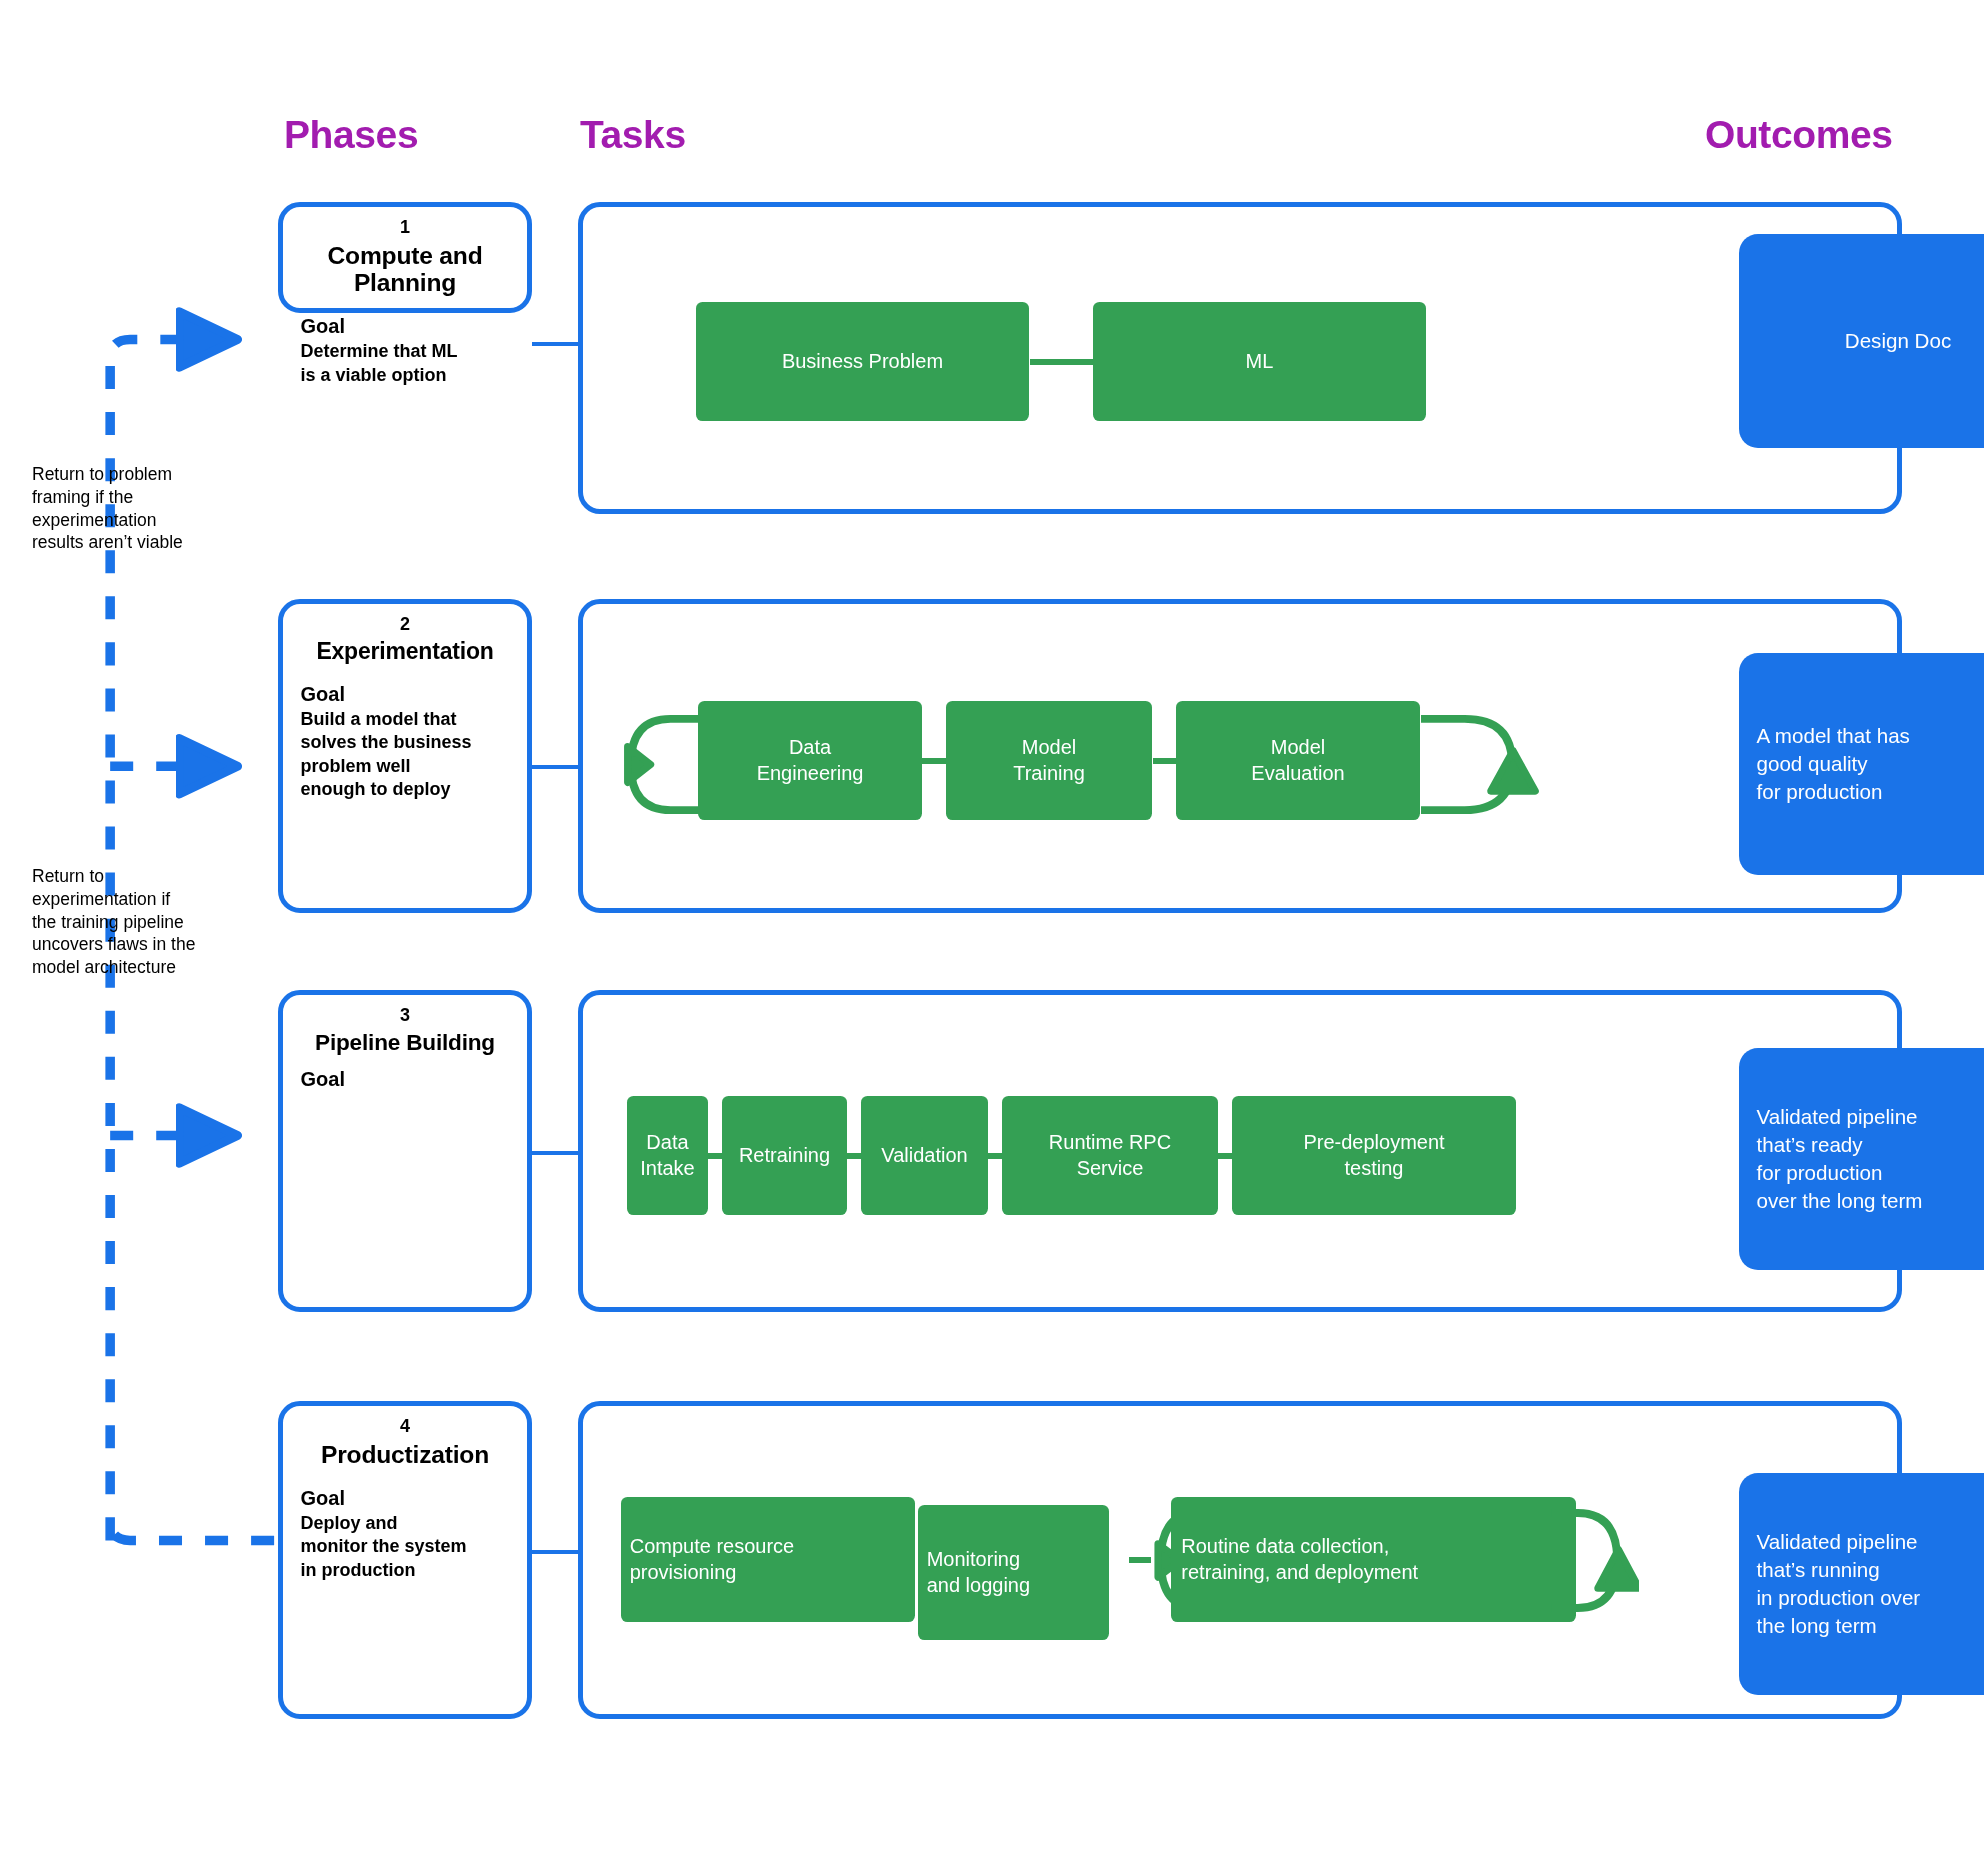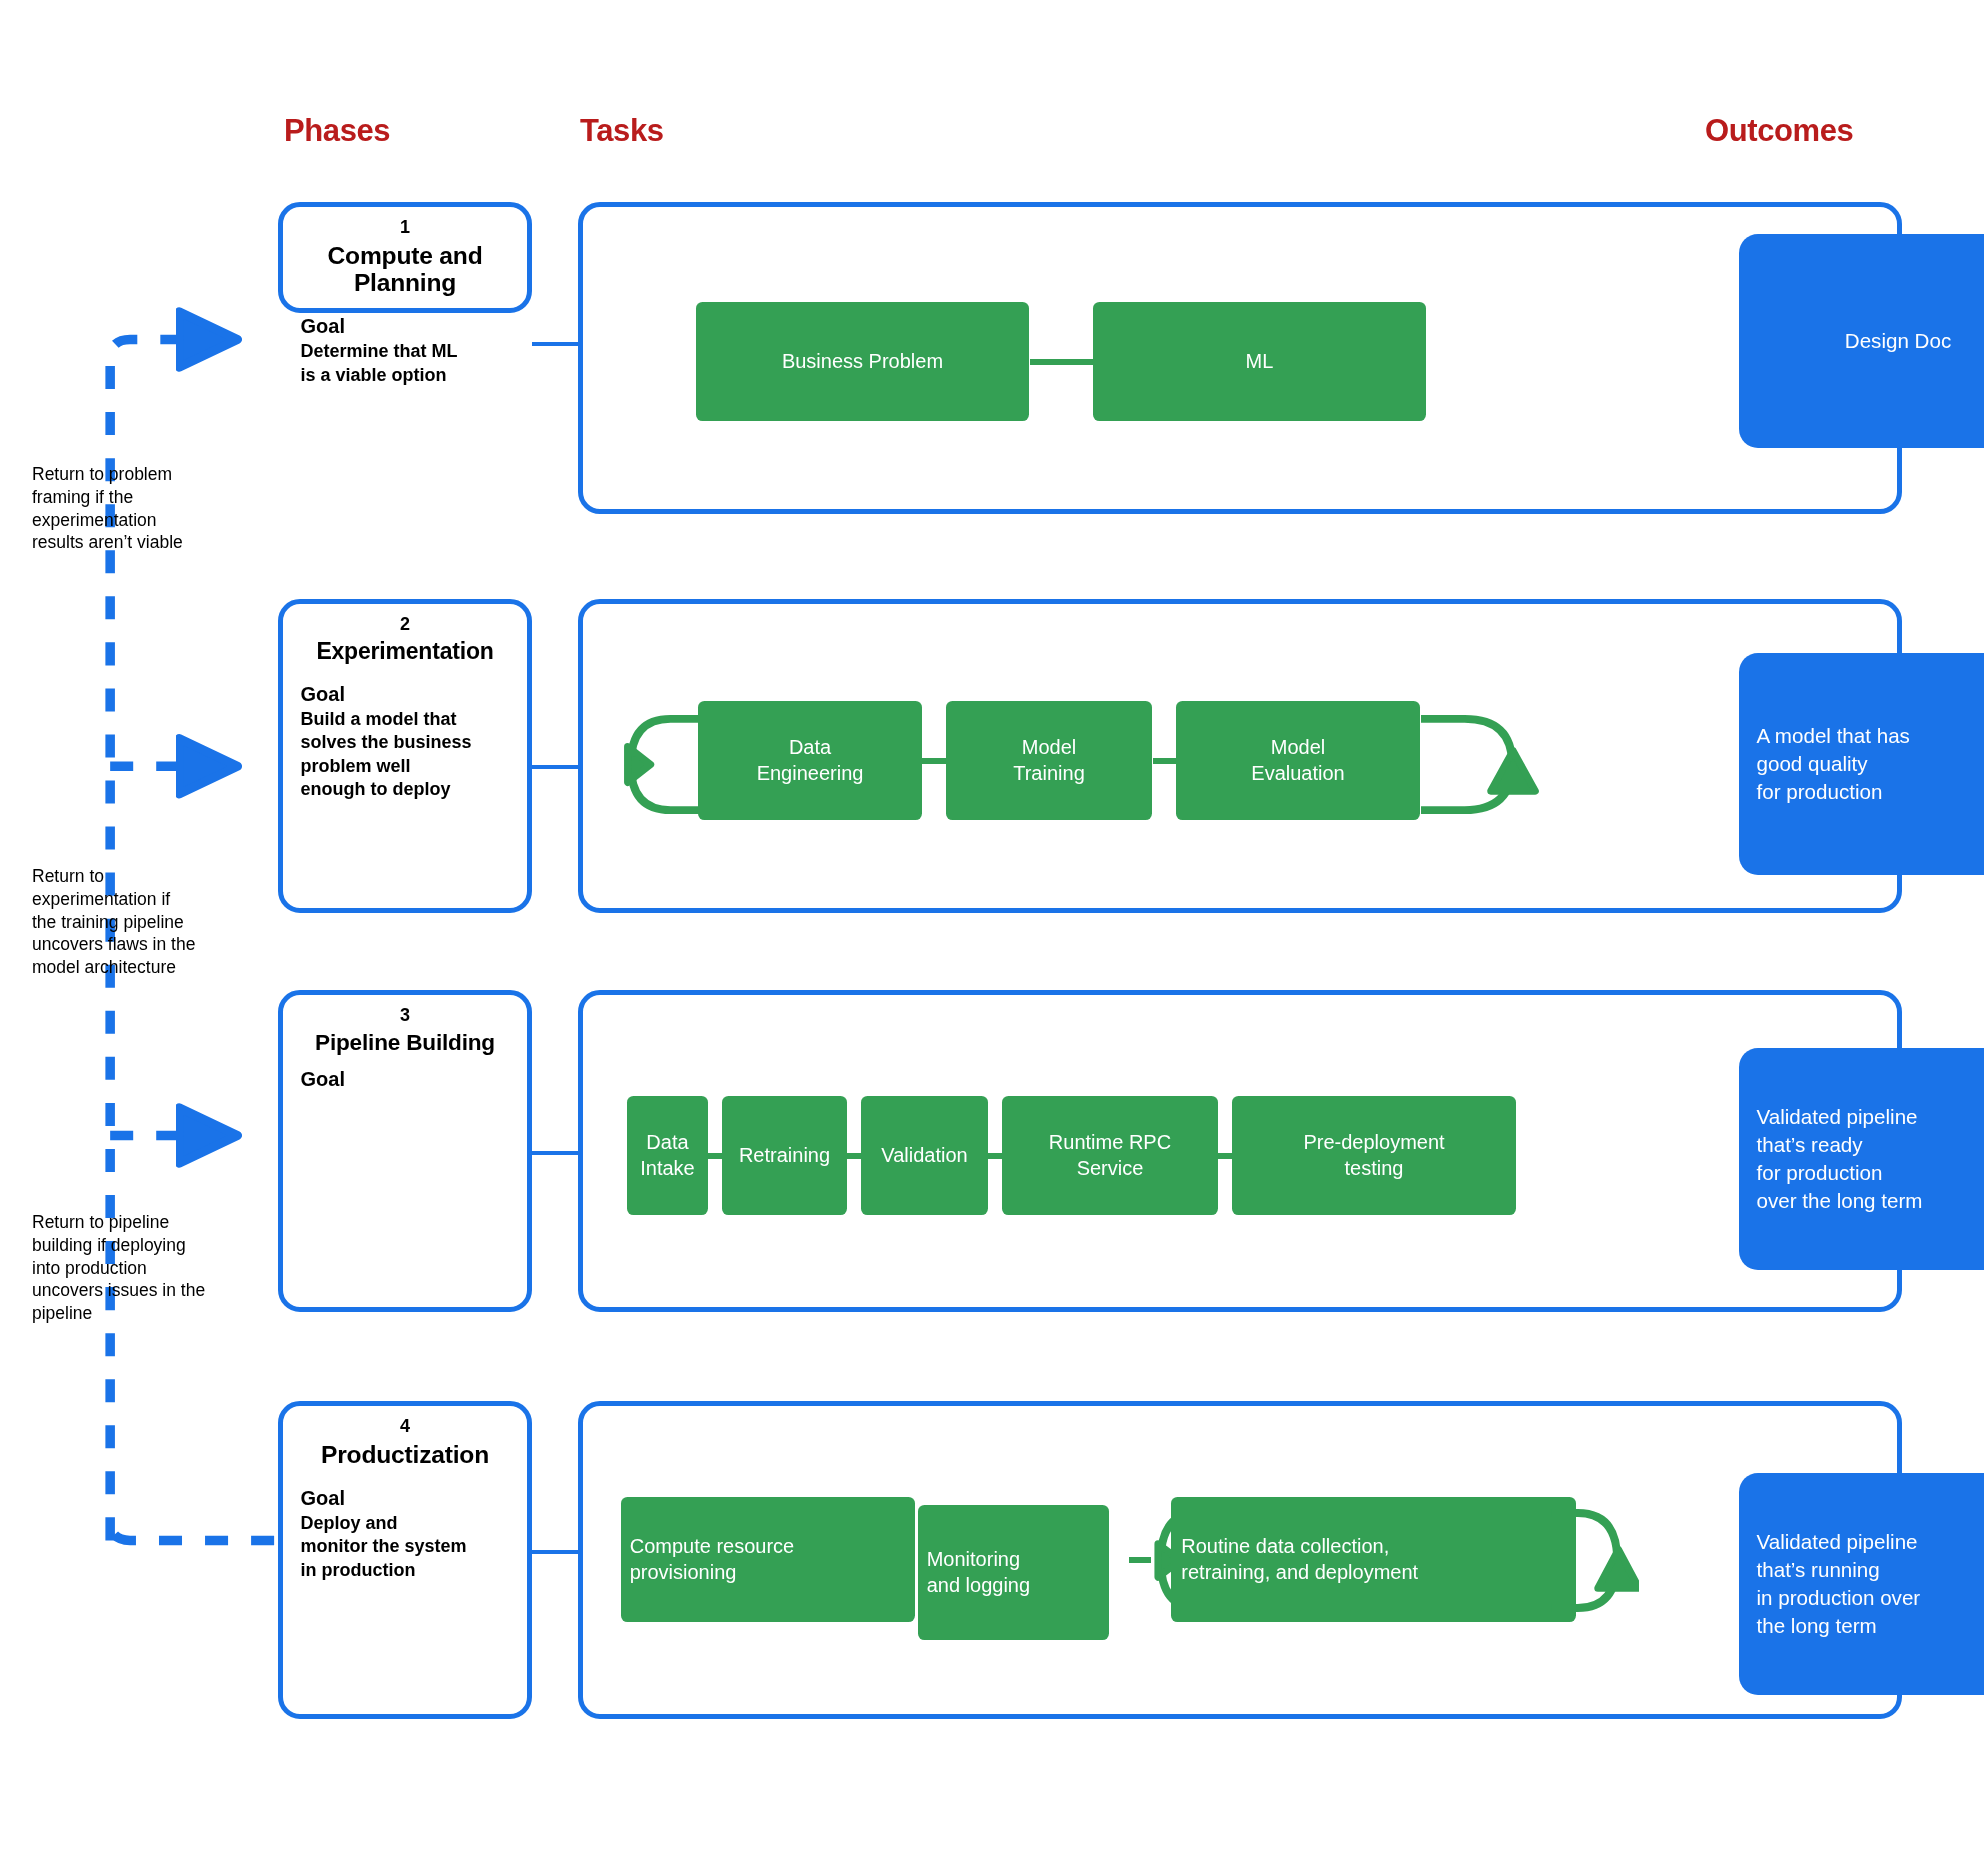--- a/index.html
+++ b/index.html
@@ -12,23 +12,23 @@
     position:relative;
     width:2253px;
     height:1858px;
     background:#ffffff;
     overflow:hidden;
   }
   
   .col-header{
     position:absolute;
     font-weight:700;
-    font-size:31px;
+    font-size:39px;
     letter-spacing:-0.4px;
-    color:#b91c1c;
+    color:#a21caf;
     white-space:nowrap;
   }
   #hdr-phases{left:284px;top:113px;}
   #hdr-tasks{left:580px;top:113px;}
   #hdr-outcomes{left:1705px;top:113px;}
 
   
   .phase-card{
     position:absolute;
     left:278px;
@@ -305,20 +305,15 @@
 
   <div class="note" style="left:32px;top:439px;width:226px;margin-top:24px;">Return to problem
 framing if the
 experimentation
 results aren’t viable</div>
   <div class="note" style="left:32px;top:865px;width:238px;">Return to
 experimentation if
 the training pipeline
 uncovers flaws in the
 model architecture</div>
-  <div class="note" style="left:32px;top:1211px;width:246px;">Return to pipeline
-building if deploying
-into production
-uncovers issues in the
-pipeline</div>
 
 </div>
 
 
 </body></html>

